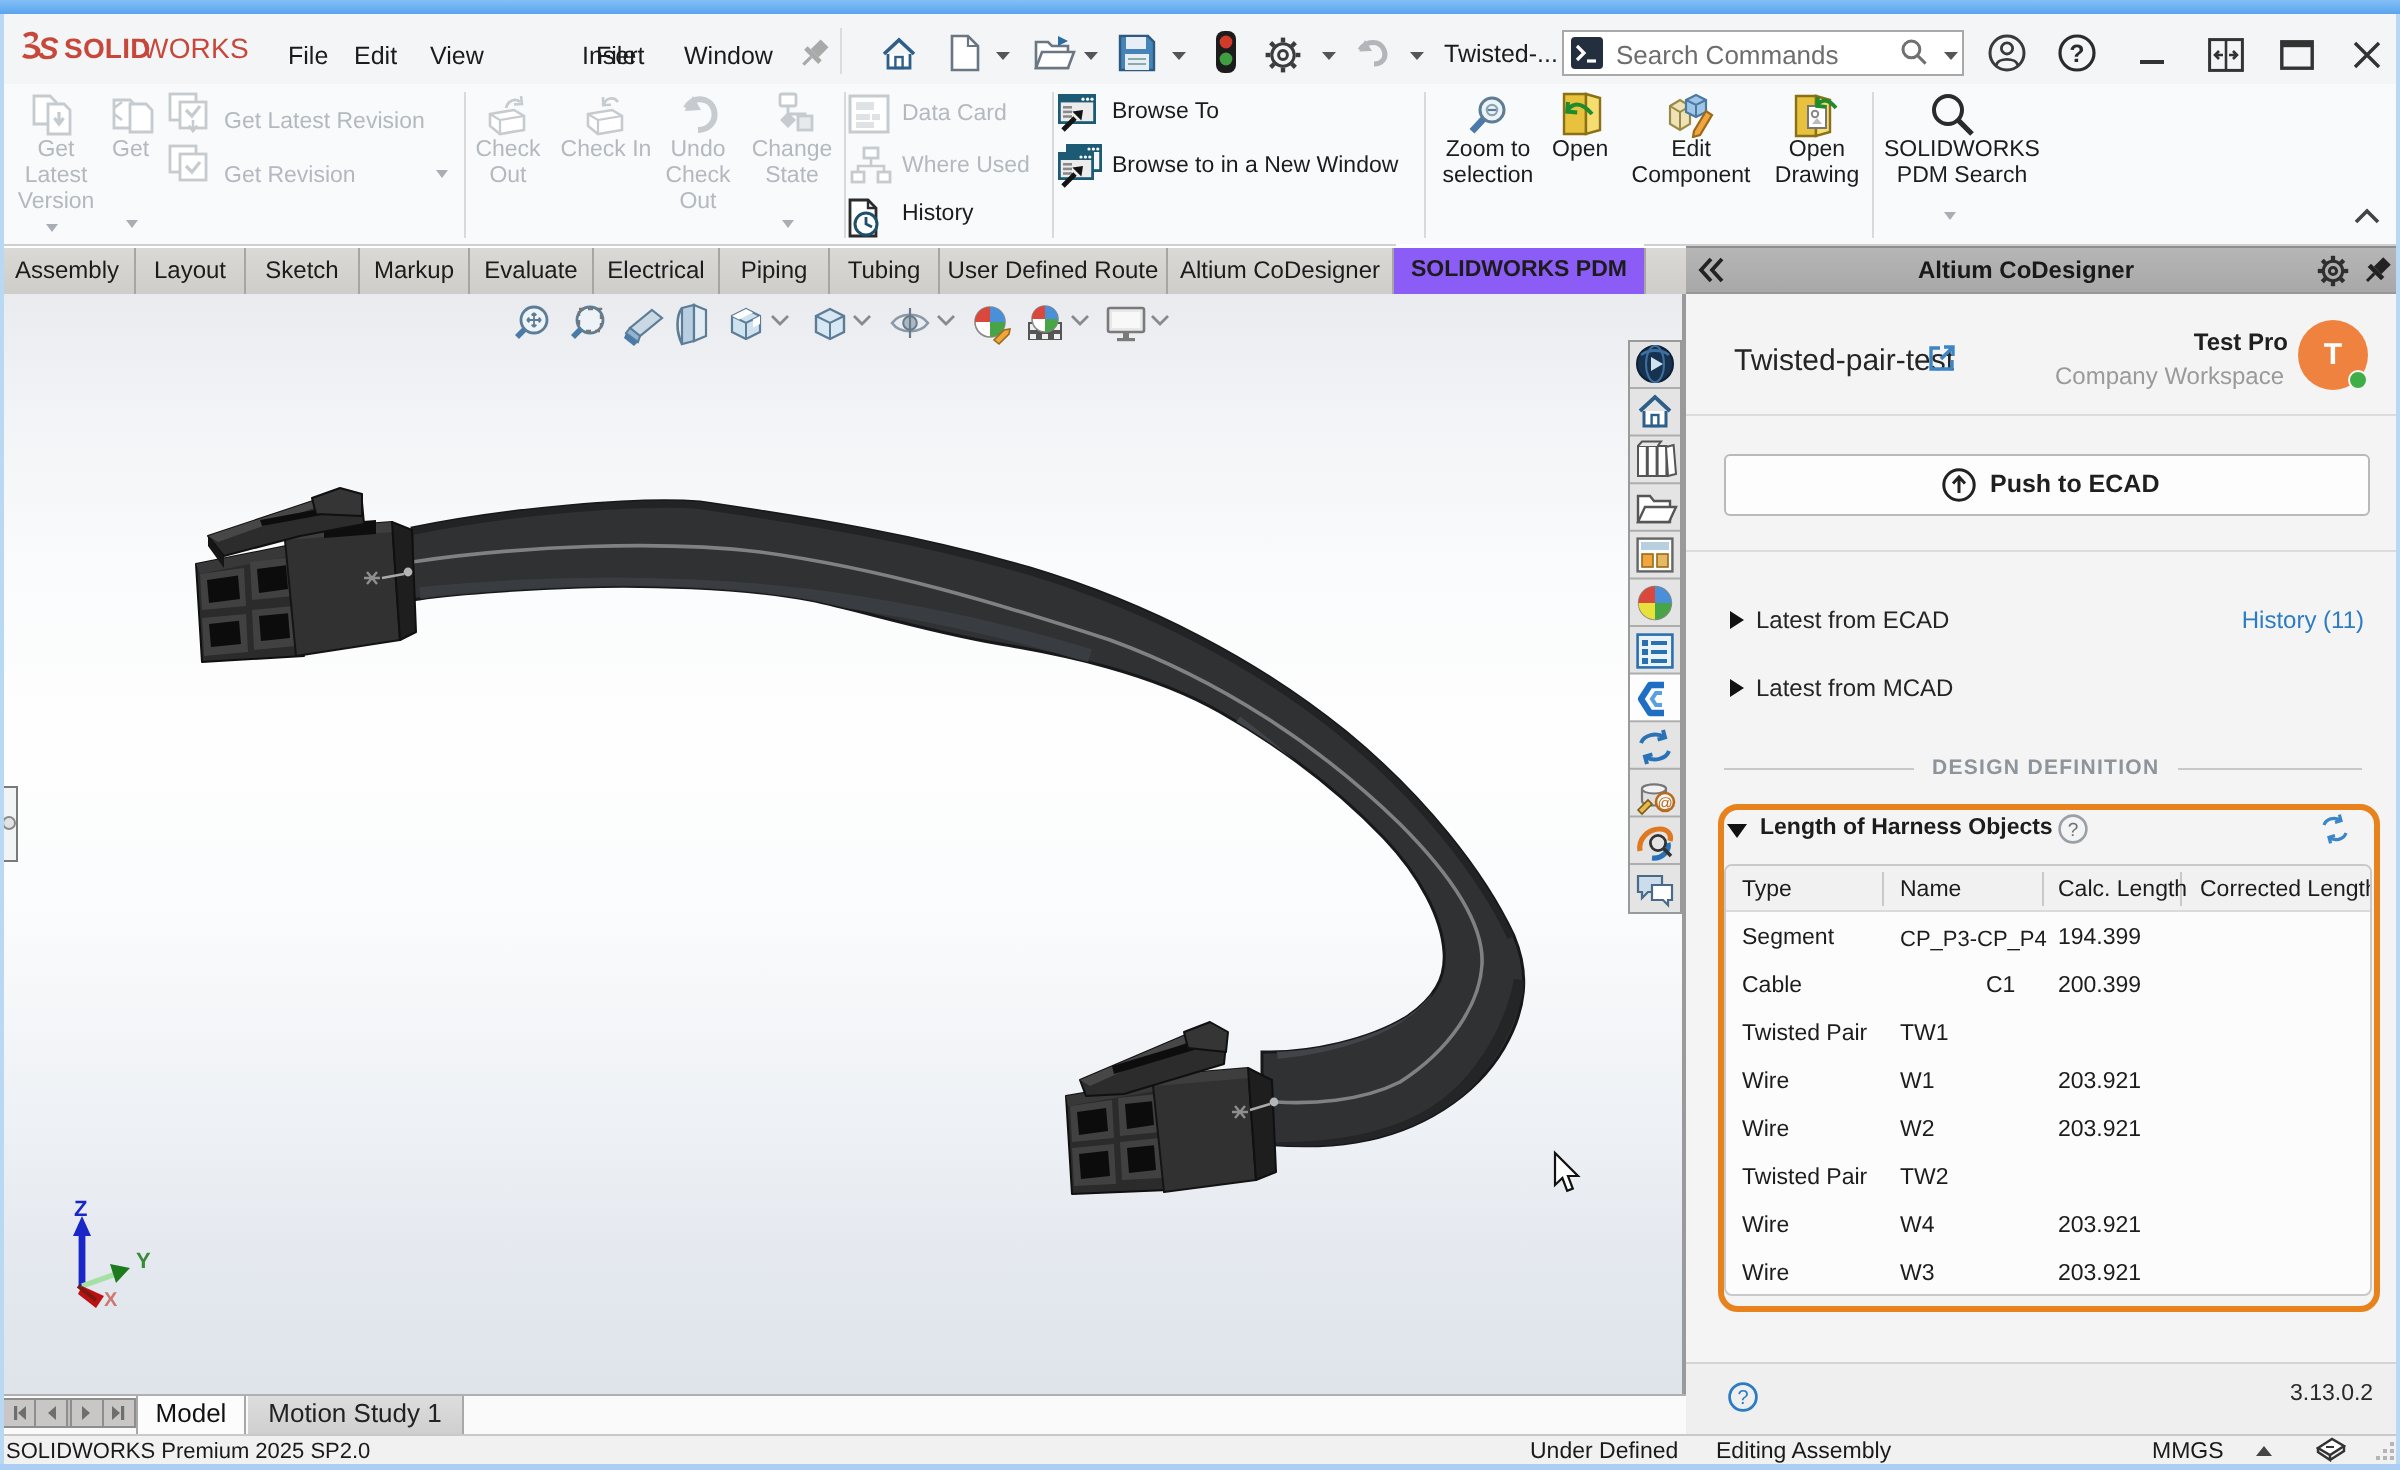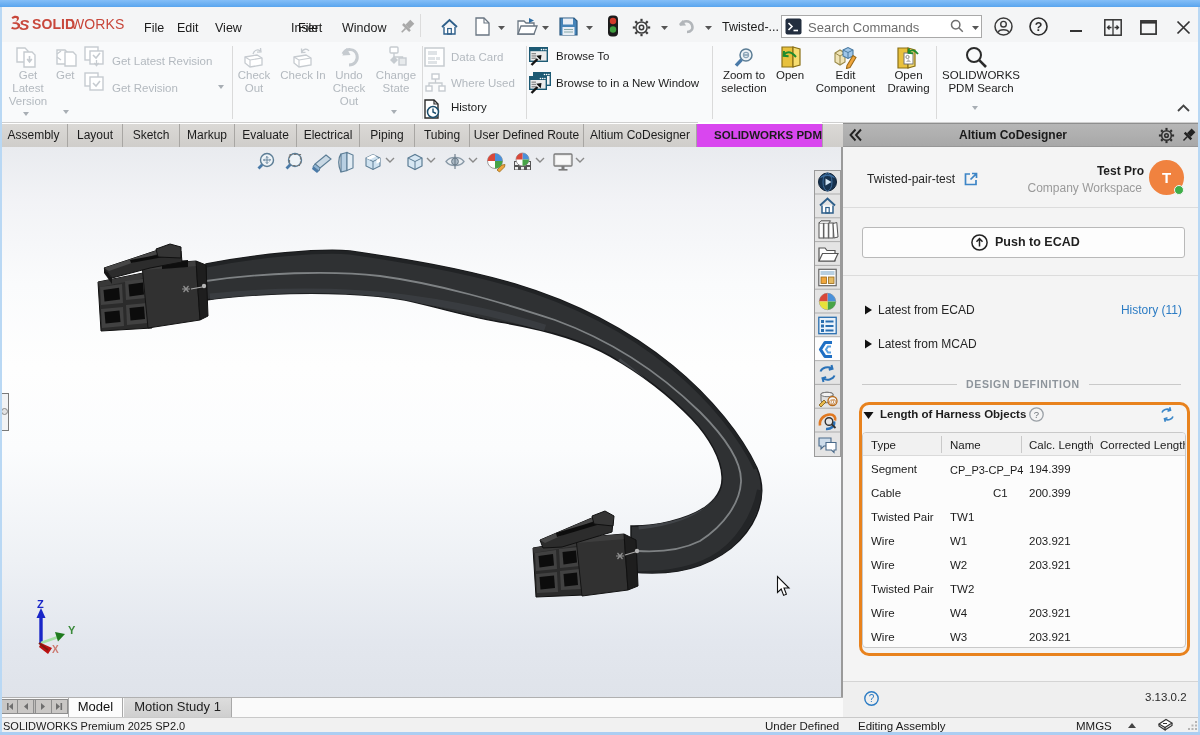--- a/index.html
+++ b/index.html
@@ -345,21 +345,21 @@
 <div class="tab" style="left:0;width:68px;">Assembly</div>
 <div class="tab" style="left:68px;width:55px;">Layout</div>
 <div class="tab" style="left:123px;width:57px;">Sketch</div>
 <div class="tab" style="left:180px;width:55px;">Markup</div>
 <div class="tab" style="left:235px;width:62px;">Evaluate</div>
 <div class="tab" style="left:297px;width:63px;">Electrical</div>
 <div class="tab" style="left:360px;width:55px;">Piping</div>
 <div class="tab" style="left:415px;width:55px;">Tubing</div>
 <div class="tab" style="left:470px;width:114px;">User Defined Route</div>
 <div class="tab" style="left:584px;width:113px;">Altium CoDesigner</div>
-<div class="tab" style="left:697px;width:126px;background:#d946ef;font-weight:bold;font-size:11.5px;border-right:1px solid #a8a6a3;text-align:right;">SOLIDWORKS PDM</div>
+<div class="tab" style="left:697px;width:126px;background:#8b5cf6;font-weight:bold;font-size:11.5px;border-right:1px solid #a8a6a3;">SOLIDWORKS PDM</div>
 <div class="a" style="left:698px;top:122px;width:124px;height:2px;background:#fff;"></div>
 
 <svg class="a" style="left:849px;top:128px;" width="14" height="14" viewBox="0 0 14 14">
  <path d="M6.5,1.5 L1.5,7 L6.5,12.5 M12,1.5 L7,7 L12,12.5" fill="none" stroke="#222" stroke-width="1.9"></path>
 </svg>
 <span class="txt" style="left:843px;top:128px;width:340px;text-align:center;font-size:12px;font-weight:bold;color:#1a1a1a;">Altium CoDesigner</span>
 <svg class="a" style="left:1158px;top:127px;" width="17" height="17" viewBox="0 0 19 19">
   <g fill="none" stroke="#2e2e2e" stroke-width="1.7">
   <circle cx="9.5" cy="9.5" r="5.4"></circle>
   <circle cx="9.5" cy="9.5" r="2"></circle>
@@ -682,21 +682,21 @@
  <g transform="translate(4,266.5)">
   <path d="M1,1.5 L13,1.5 L13,9.5 L6,9.5 L3,12.5 L3,9.5 L1,9.5 Z" fill="#cddcea" stroke="#4a6a8a" stroke-width="1.1"></path>
   <path d="M8,6 L18,6 L18,13.5 L16,13.5 L16,16 L13.5,13.5 L8,13.5 Z" fill="#fff" stroke="#4a6a8a" stroke-width="1.1"></path>
  </g>
 </svg>
 
 <div class="a" style="left:841px;top:147px;width:2px;height:550px;background:#9a9a9a;"></div>
 
 <div class="a" id="panel" style="left:843px;top:147px;width:357px;height:570px;background:#f4f4f4;"></div>
 
-<span class="txt" style="left:867px;top:172px;font-size:12px;color:#252525;">Twisted-pair-test</span>
+<span class="txt" style="left:867px;top:172px;font-size:15px;color:#252525;">Twisted-pair-test</span>
 <svg class="a" style="left:963px;top:171px;" width="16" height="16" viewBox="0 0 16 16">
  <path d="M7,3 L2.5,3 L2.5,13.5 L13,13.5 L13,9" fill="none" stroke="#3d85c6" stroke-width="1.7"></path>
  <path d="M9,2.5 L13.5,2.5 L13.5,7 M13.2,2.8 L7.5,8.5" fill="none" stroke="#3d85c6" stroke-width="1.7"></path>
 </svg>
 <span class="txt" style="right:56px;top:164px;font-size:12px;font-weight:bold;color:#1f1f1f;">Test Pro</span>
 <span class="txt" style="right:58px;top:181px;font-size:12px;color:#9a9a9a;">Company Workspace</span>
 <div class="a" style="left:1149px;top:160px;width:35px;height:35px;border-radius:50%;background:#f0823f;"></div>
 <span class="txt" style="left:1149px;top:169px;width:35px;text-align:center;font-size:15px;font-weight:bold;color:#fff;">T</span>
 <div class="a" style="left:1174px;top:185px;width:10px;height:10px;border-radius:50%;background:#3fae49;border:1.5px solid #f4f4f4;"></div>
 <div class="a" style="left:843px;top:207px;width:357px;height:1px;background:#dcdcdc;"></div>

